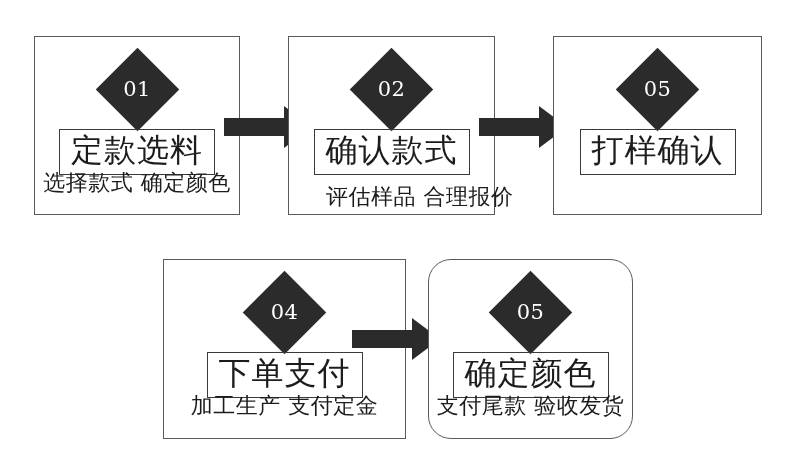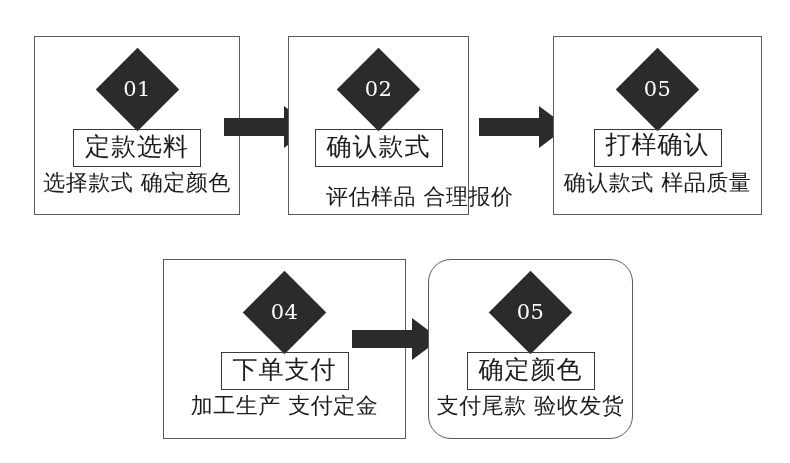--- a/index.html
+++ b/index.html
@@ -59,21 +59,21 @@
   .title-wrap {
     position: absolute;
     left: 0;
     right: 0;
     display: flex;
     justify-content: center;
   }
   .title-box {
     border: 1.6px solid #3a3a3a;
     padding: 3px 11px 5px 11px;
-    font-size: 25px;
+    font-size: 32px;
     line-height: 1.12;
     color: #1c1c1c;
     white-space: nowrap;
     letter-spacing: 1px;
     font-weight: 400;
   }
 
   
   .subtitle {
     position: absolute;
@@ -104,40 +104,39 @@
     <div class="title-wrap" style="top:92px;">
       <div class="title-box">定款选料</div>
     </div>
     <div class="subtitle" style="top:134px;">选择款式 确定颜色</div>
   </div>
 
   <svg class="arrow" style="left:224px; top:106px;" width="88" height="42" viewBox="0 0 88 42">
     <path d="M0 12 L60 12 L60 0 L88 21 L60 42 L60 30 L0 30 Z" fill="#2b2b2b"></path>
   </svg>
 
-  <div class="step-box" style="left:288px; top:36px; width:181px; height:179px;">
+  <div class="step-box" style="left:288px; top:36px; width:207px; height:179px;">
     <div class="badge" style="top:23px;"></div>
     <div class="badge-num" style="top:23px;">02</div>
     <div class="title-wrap" style="top:92px;">
       <div class="title-box">确认款式</div>
     </div>
     <div class="subtitle" style="top:148px;margin-left:37px;">评估样品 合理报价</div>
   </div>
 
   <svg class="arrow" style="left:479px; top:106px;" width="88" height="42" viewBox="0 0 88 42">
     <path d="M0 12 L60 12 L60 0 L88 21 L60 42 L60 30 L0 30 Z" fill="#2b2b2b"></path>
   </svg>
 
   <div class="step-box" style="left:553px; top:36px; width:209px; height:179px;">
     <div class="badge" style="top:23px;"></div>
     <div class="badge-num" style="top:23px;">05</div>
-    <div class="title-wrap" style="top:92px;font-family:Liberation Mono, monospace;">
+    <div class="title-wrap" style="top:92px;">
       <div class="title-box">打样确认</div>
     </div>
-    <div class="subtitle" style="top:134px;">确认款式 样品质量</div>
   </div>
 
   <div class="step-box" style="left:163px; top:259px; width:243px; height:180px;">
     <div class="badge" style="top:23px;"></div>
     <div class="badge-num" style="top:23px;">04</div>
     <div class="title-wrap" style="top:92px;">
       <div class="title-box">下单支付</div>
     </div>
     <div class="subtitle" style="top:134px;">加工生产 支付定金</div>
   </div>

